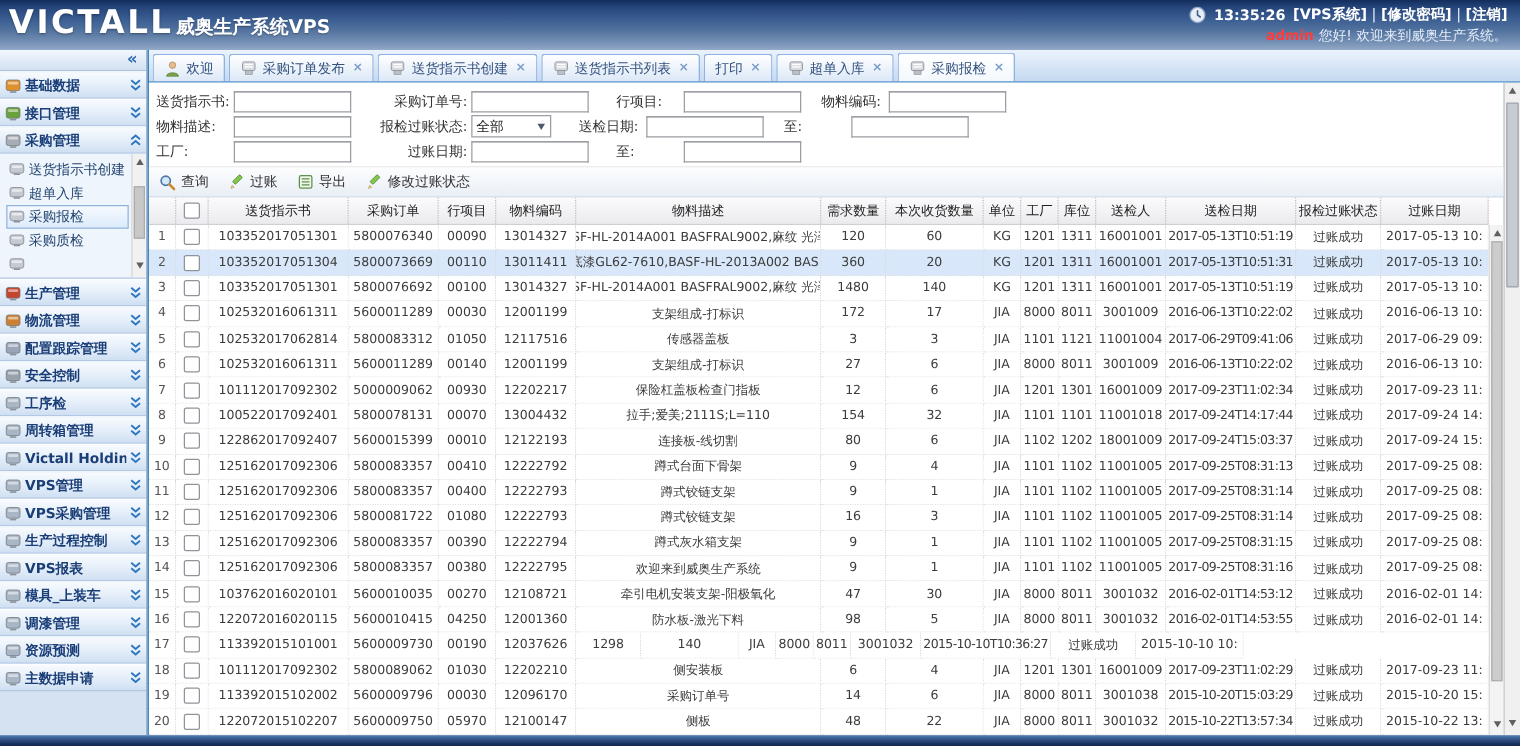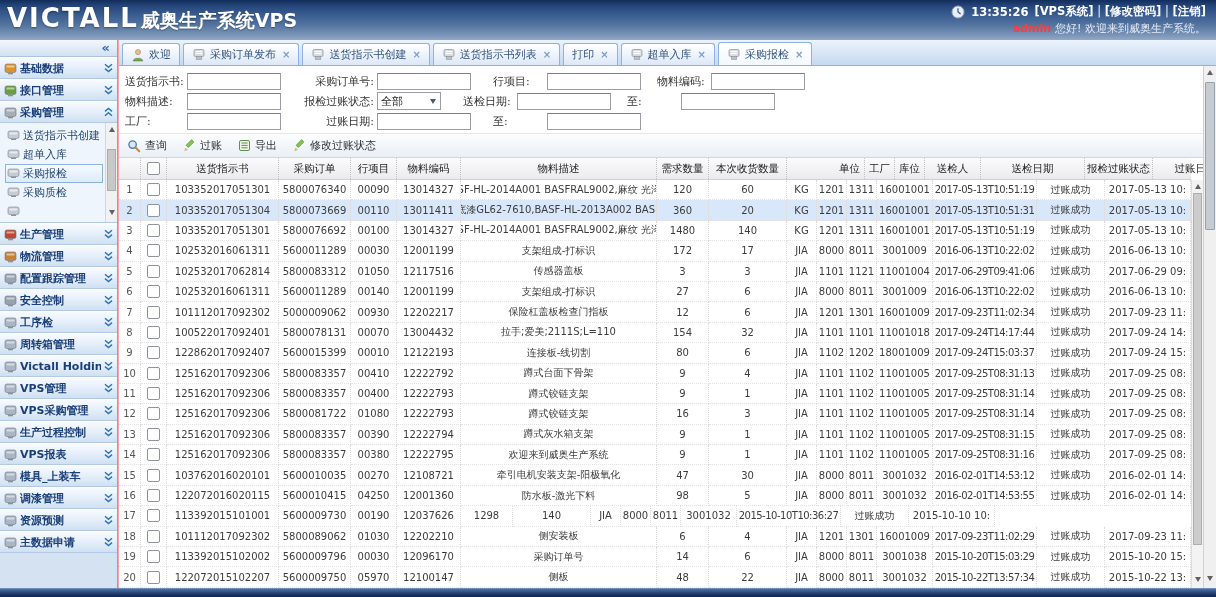--- a/index.html
+++ b/index.html
@@ -1,25 +1,25 @@
 <!DOCTYPE html>
 <html><head>
 <meta charset="utf-8">
 <style>
   * { margin:0; padding:0; box-sizing:border-box; }
   html,body { width:1216px; height:597px; overflow:hidden; }
   body { font-family:"DejaVu Sans","Liberation Sans",sans-serif; font-size:11px; background:#fff; }
-  .page { position:relative; width:1216px; height:597px; overflow:hidden; background:#fca5a5; }
+  .page { position:relative; width:1216px; height:597px; overflow:hidden; background:#0369a1; }
 
   
   .header { position:absolute; top:0; left:0; right:0; height:40px;
     background:linear-gradient(180deg,#122d5c 0%,#27477c 16%,#3c5f93 40%,#53749f 62%,#7792b6 86%,#92a9c7 100%); }
   .logo-wrap { position:absolute; left:7px; top:3px; display:flex; align-items:baseline; }
   .logo { color:#fff; font-size:26px; font-weight:bold; letter-spacing:2px; text-shadow:0 1px 2px rgba(0,0,0,.35); }
-  .app-title { color:#fff; font-size:19px; font-weight:bold; margin-left:2px; text-shadow:0 1px 1px rgba(0,0,0,.3); }
+  .app-title { color:#fff; font-size:15px; font-weight:bold; margin-left:2px; text-shadow:0 1px 1px rgba(0,0,0,.3); }
   .header-right { position:absolute; right:10px; top:4px; text-align:right; color:#fff; }
   .hline1 { display:flex; align-items:center; justify-content:center; gap:6px; font-weight:bold; font-size:11.5px; }
   .hline1 .sep { font-weight:normal; color:#e7eefb; }
   .hlink { cursor:pointer; color:#fff; }
   .hline2 { margin-top:2px; color:#e3ebf8; font-size:11px; }
   .uname { color:#ff3b3b; font-weight:bold; margin-right:4px; }
 
   
   .sidebar { position:absolute; top:40px; left:0; width:118px; bottom:9px; background:#d5e2f2;
     border-right:1px solid #87a4c9; overflow:hidden; }
@@ -664,21 +664,21 @@
             <div class="gh-cell" style="width: 26px;">
               <span class="cb"></span>
             </div>
             <div class="gh-cell" style="width: 112px;">送货指示书</div>
             <div class="gh-cell" style="width: 72px;">采购订单</div>
             <div class="gh-cell" style="width: 46px;">行项目</div>
             <div class="gh-cell" style="width: 64px;">物料编码</div>
             <div class="gh-cell" style="width: 196px; text-align: center;">物料描述</div>
             <div class="gh-cell" style="width: 52px;">需求数量</div>
             <div class="gh-cell" style="width: 78px;">本次收货数量</div>
-            <div class="gh-cell" style="width: 30px; margin-left: 48px;">单位</div>
+            <div class="gh-cell" style="width: 30px;">单位</div>
             <div class="gh-cell" style="width: 30px;">工厂</div>
             <div class="gh-cell" style="width: 30px;">库位</div>
             <div class="gh-cell" style="width: 56px;">送检人</div>
             <div class="gh-cell" style="width: 104px;">送检日期</div>
             <div class="gh-cell" style="width: 68px;">报检过账状态</div>
             <div class="gh-cell" style="width: 86px;">过账日期</div>
           </div>
         <div class="grid-body" id="grid-body">
             <div class="grid-row">
               <div class="gb-cell rownum" style="width: 22px;">1</div>

